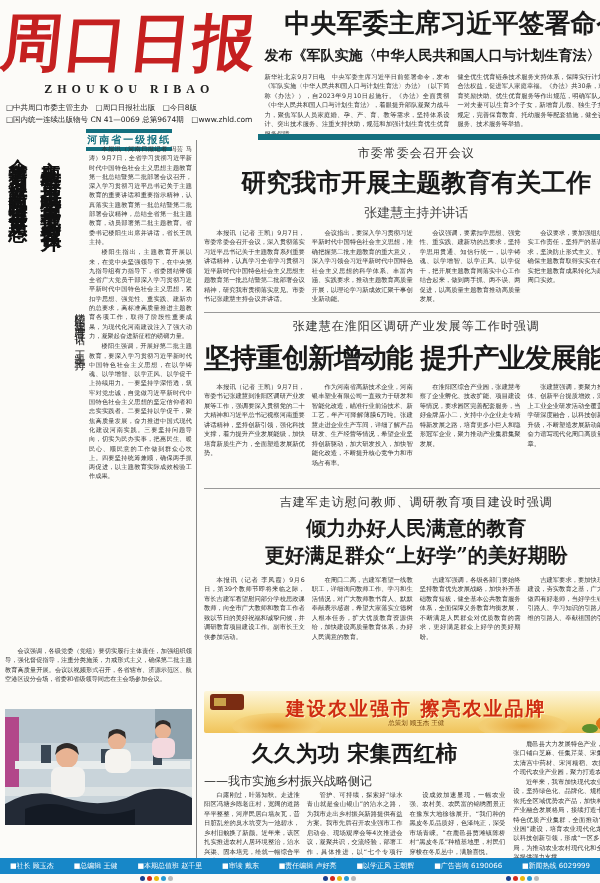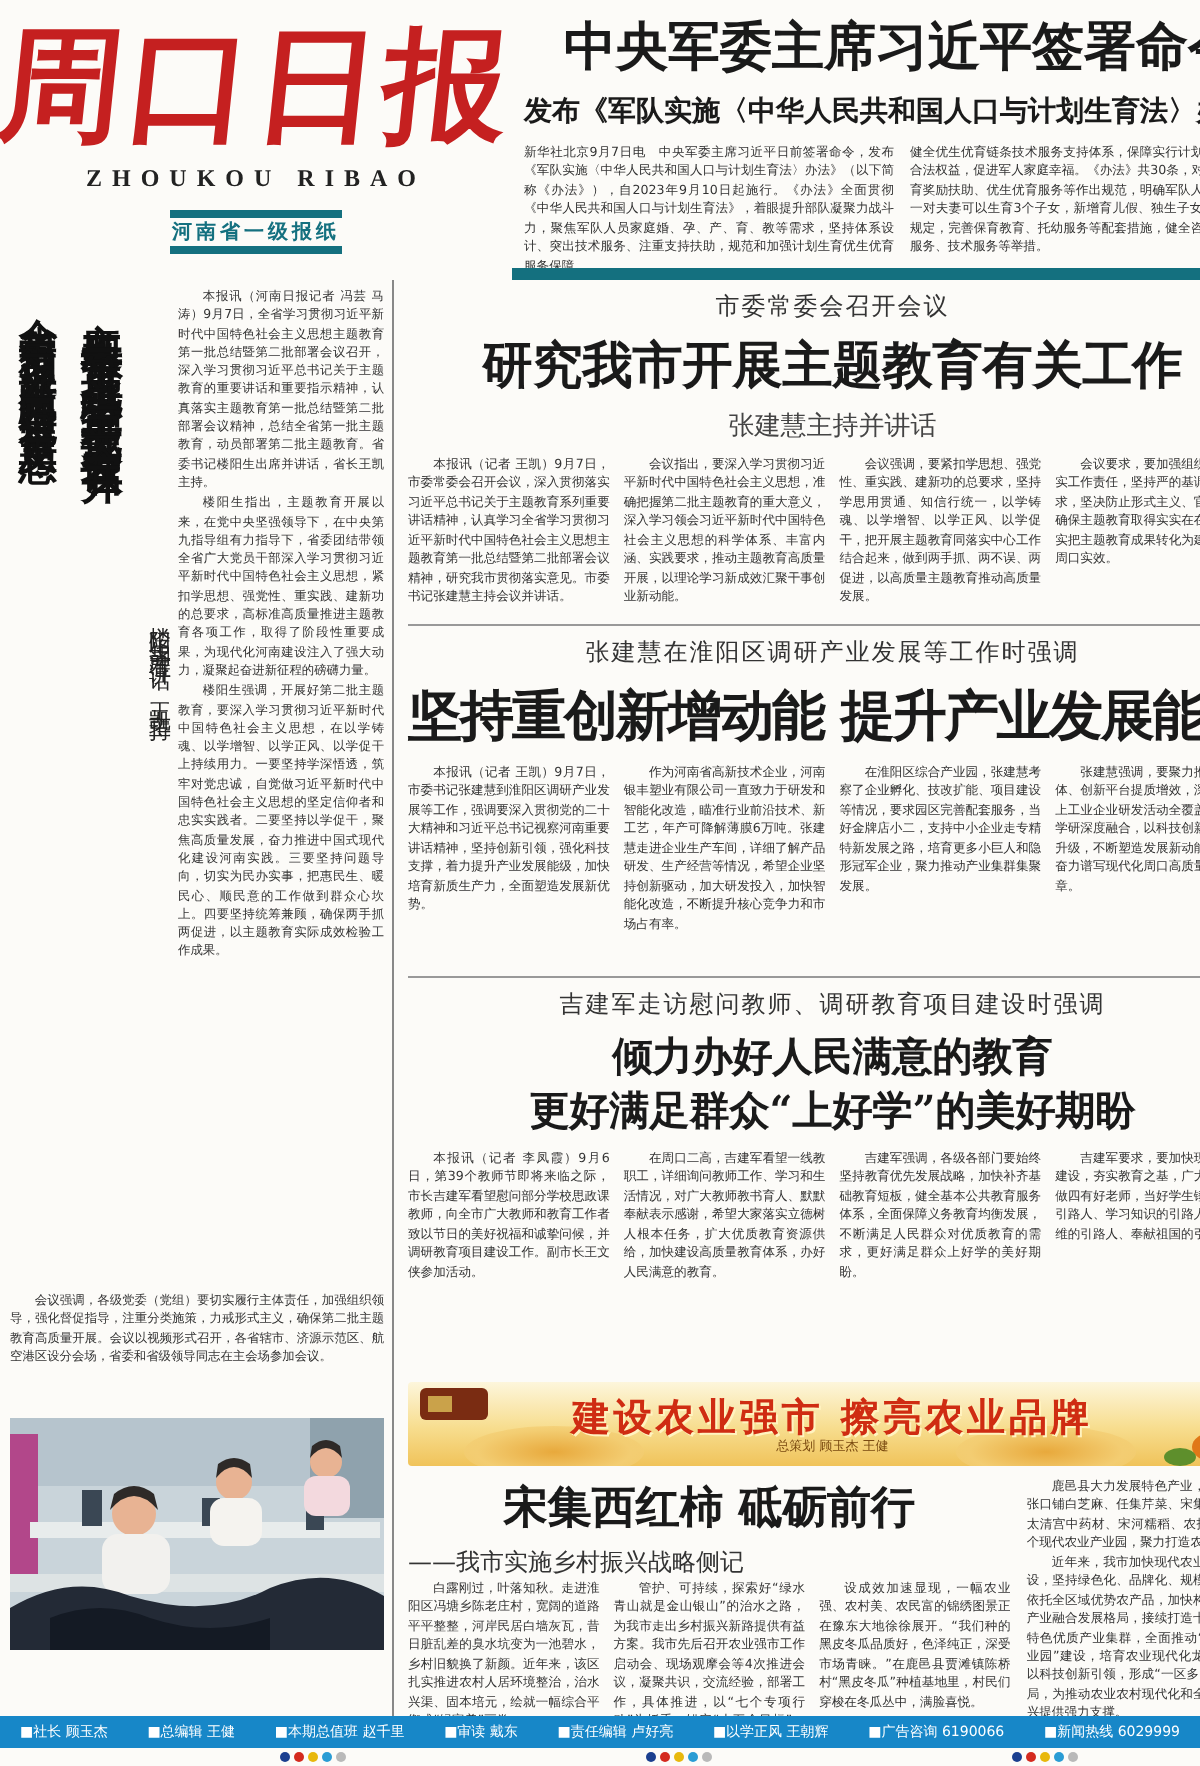--- a/index.html
+++ b/index.html
@@ -109,20 +109,24 @@
 </head>
 <body>
 
 <div class="page">
 
   <div class="header">
     <div class="masthead">
       <div class="masthead-title">周口日报</div>
       <div class="masthead-pinyin">ZHOUKOU RIBAO</div>
       <div class="dateline">
+        <div class="dcol">
+          <span>□中共周口市委主管主办　□周口日报社出版　□今日8版</span><br>
+          <span>□国内统一连续出版物号 CN 41—0069 总第9674期　□www.zhld.com</span>
+        </div>
       </div>
       <div class="grade-line">
         <span class="grade-bar"></span>
         <span class="grade-text">河南省一级报纸</span>
         <span class="grade-bar"></span>
       </div>
     </div>
 
     <div class="top-article">
       <div class="top-headline">中央军委主席习近平签署命令</div>
@@ -258,21 +262,21 @@
         <div class="wheat w1"></div>
         <div class="wheat w2"></div>
         <div class="pumpkin"></div>
         <div class="veg"></div>
         <div class="banner-title">建设农业强市 擦亮农业品牌</div>
         <div class="banner-sub">总策划 顾玉杰 王健</div>
       </div>
 
       <div class="art-d">
         <div class="art-d-left">
-          <div class="headline-d">宋集西红柿 砥砺前行</div>
+          <div class="headline-d">久久为功 宋集西红柿</div>
           <div class="subhead-d">——我市实施乡村振兴战略侧记</div>
           <div class="art-d-cols">
             <div class="col">
                 <p>白露刚过，叶落知秋。走进淮阳区冯塘乡陈老庄村，宽阔的道路平平整整，河岸民居白墙灰瓦，昔日脏乱差的臭水坑变为一池碧水，乡村旧貌换了新颜。近年来，该区扎实推进农村人居环境整治，治水兴渠、固本培元，绘就一幅综合平衡式“绿富美”画卷。</p>
               </div>
             <div class="col">
                 <p>管护、可持续，探索好“绿水青山就是金山银山”的治水之路，为我市走出乡村振兴新路提供有益方案。我市先后召开农业强市工作启动会、现场观摩会等4次推进会议，凝聚共识，交流经验，部署工作，具体推进，以“七个专项行动”为抓手，锚定“十五个目标”，细化措施，精准发力，各项工作推进有条不紊，农业强市建</p>
               </div>
             <div class="col">
                 <p>设成效加速显现，一幅农业强、农村美、农民富的锦绣图景正在豫东大地徐徐展开。“我们种的黑皮冬瓜品质好，色泽纯正，深受市场青睐。”在鹿邑县贾滩镇陈桥村“黑皮冬瓜”种植基地里，村民们穿梭在冬瓜丛中，满脸喜悦。</p>

